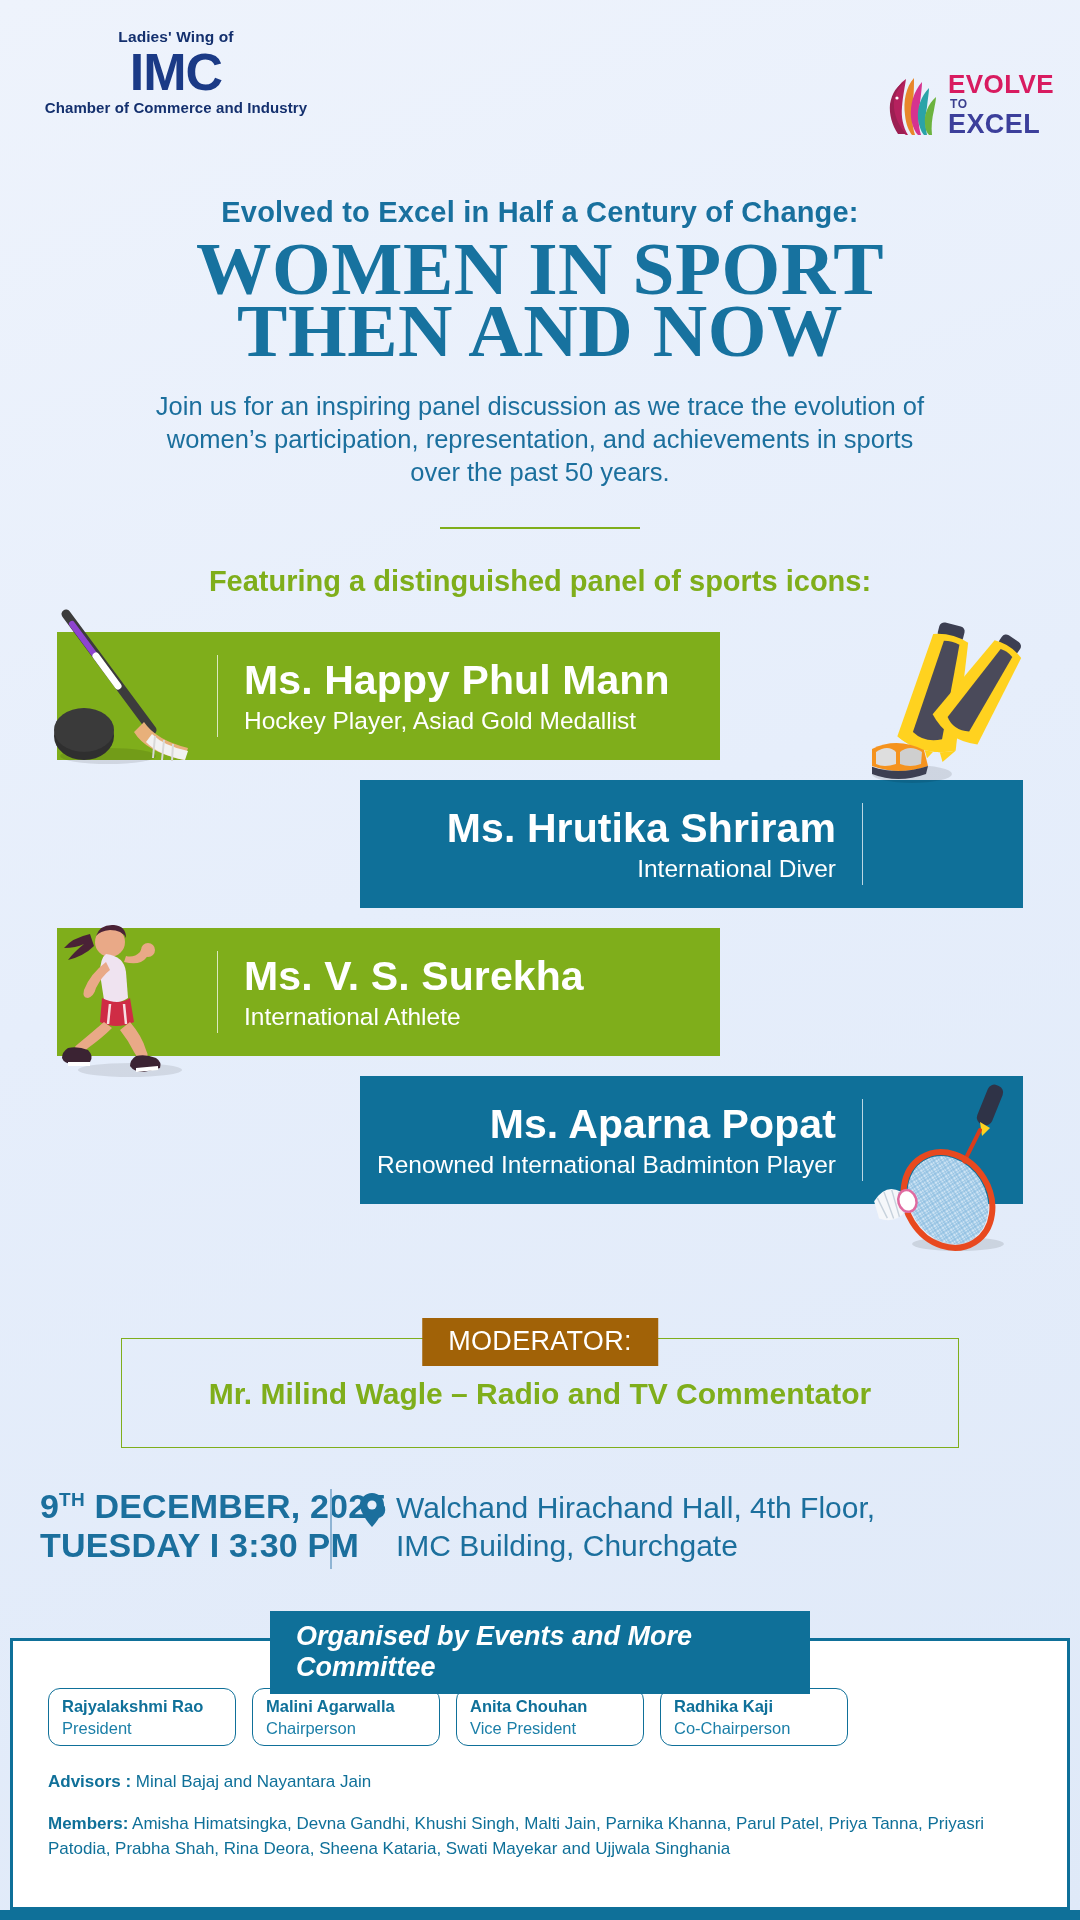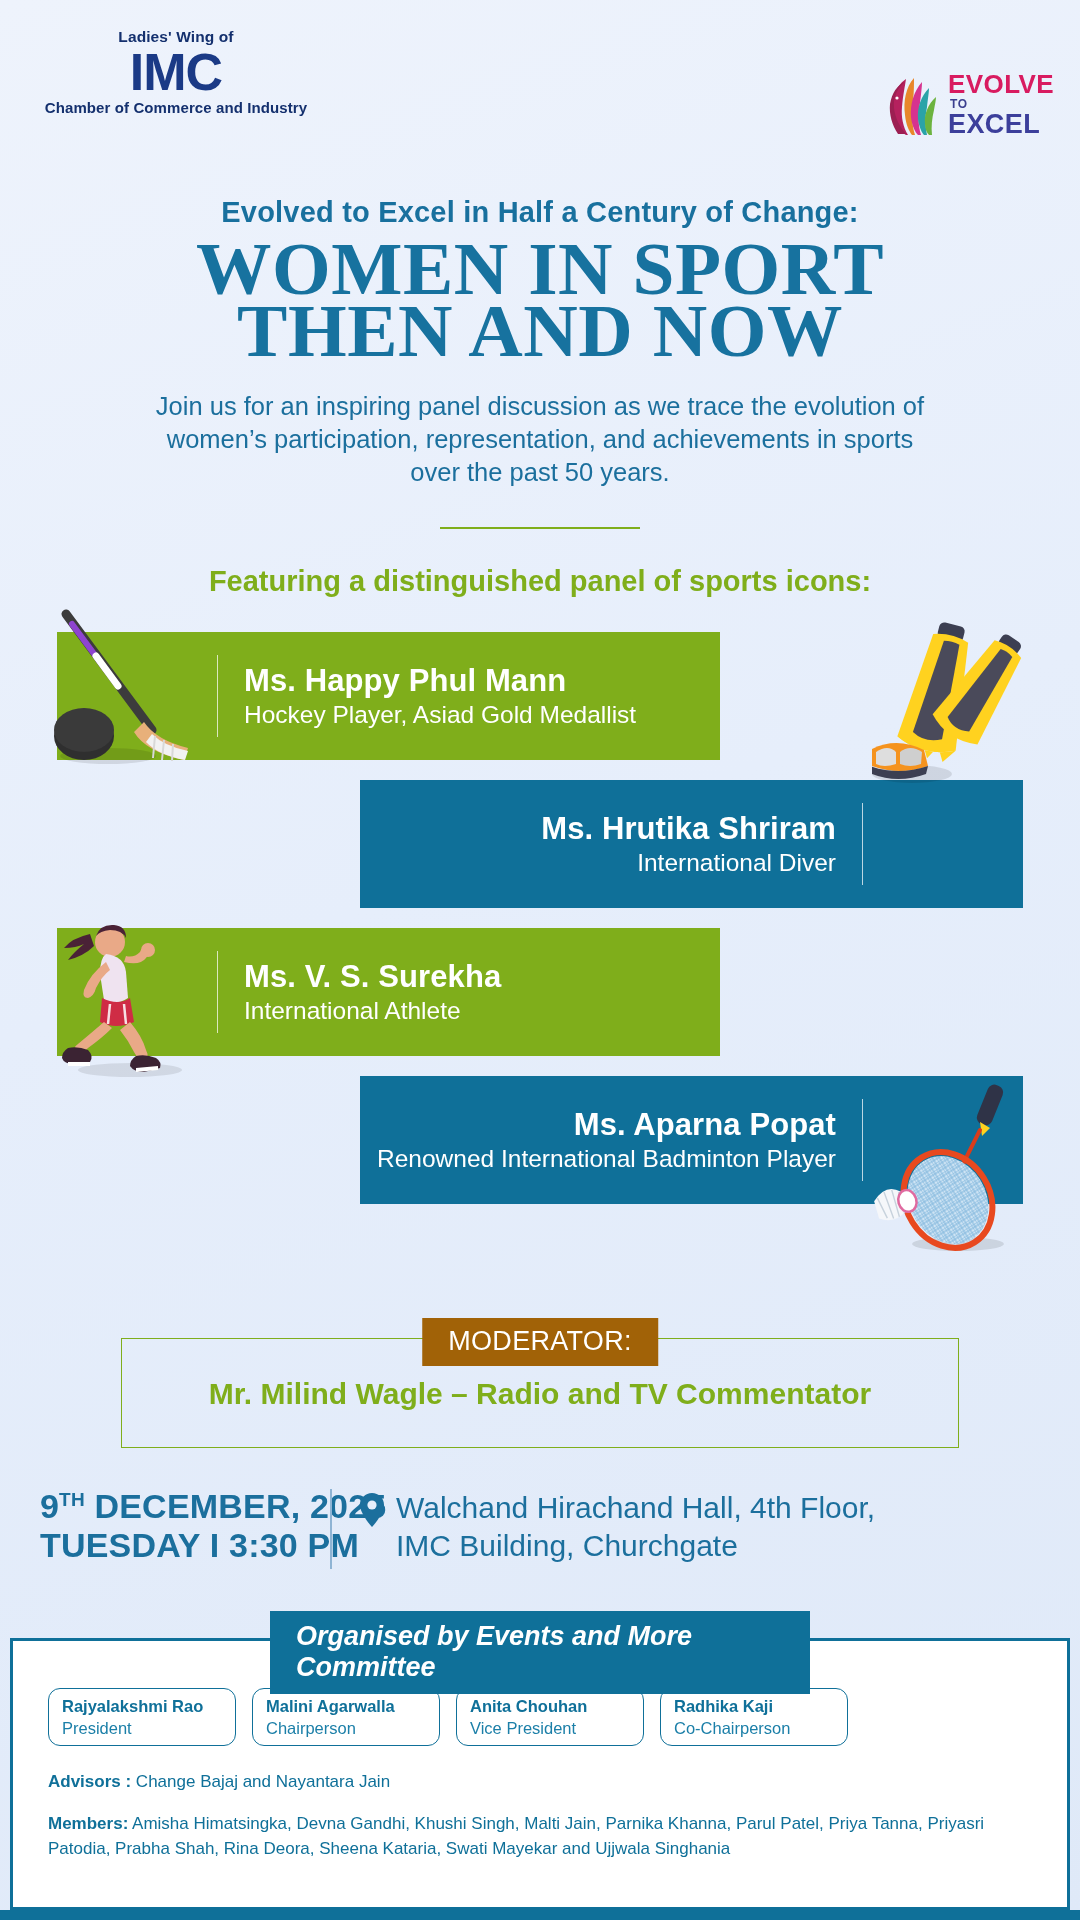--- a/index.html
+++ b/index.html
@@ -46,21 +46,21 @@
   .card-left  { left:57px;  width:663px; }
   .card-right { right:57px; width:663px; }
   .c1 { top:632px;  height:128px; }
   .c2 { top:780px;  height:128px; }
   .c3 { top:928px;  height:128px; }
   .c4 { top:1076px; height:128px; }
 
   .card-text { color:#ffffff; }
   .card.card-left .card-text  { padding-left:26px; text-align:left; }
   .card.card-right .card-text { padding-right:26px; text-align:right; margin-left:auto; }
-  .p-name { font-size:31px; font-weight:700; line-height:1.14; letter-spacing:.1px; }
+  .p-name { font-size:41px; font-weight:700; line-height:1.14; letter-spacing:.1px; }
   .p-role { font-size:24.5px; font-weight:400; line-height:1.2; margin-top:2px; }
 
   .rule { width:1px; background:rgba(255,255,255,.72); height:82px; }
   .card.card-left  .rule { margin-left:160px; }
   .card.card-right .rule { margin-right:160px; order:2; }
   .card.card-right .card-text { order:1; }
 
   
   .sport-icon { position:absolute; }
   .ic-hockey  { left:48px;  top:608px;  width:150px; height:160px; }
@@ -291,21 +291,21 @@
       <div class="o-name">Anita Chouhan</div>
       <div class="o-role">Vice President</div>
     </div>
     <div class="officer">
       <div class="o-name">Radhika Kaji</div>
       <div class="o-role">Co-Chairperson</div>
     </div>
   </div>
 
   <div class="advisors">
-    <b>Advisors :</b><span> Change Bajaj and Nayantara Jain</span>
+    <b>Advisors :</b><span> Minal Bajaj and Nayantara Jain</span>
   </div>
 
   <div class="members">
     <b>Members:</b><span> Amisha Himatsingka, Devna Gandhi, Khushi Singh, Malti Jain, Parnika Khanna, Parul Patel, Priya Tanna, Priyasri Patodia, Prabha Shah, Rina Deora, Sheena Kataria, Swati Mayekar and Ujjwala Singhania</span>
   </div>
 
   <div class="footbar"></div>
 
 </div>
 

